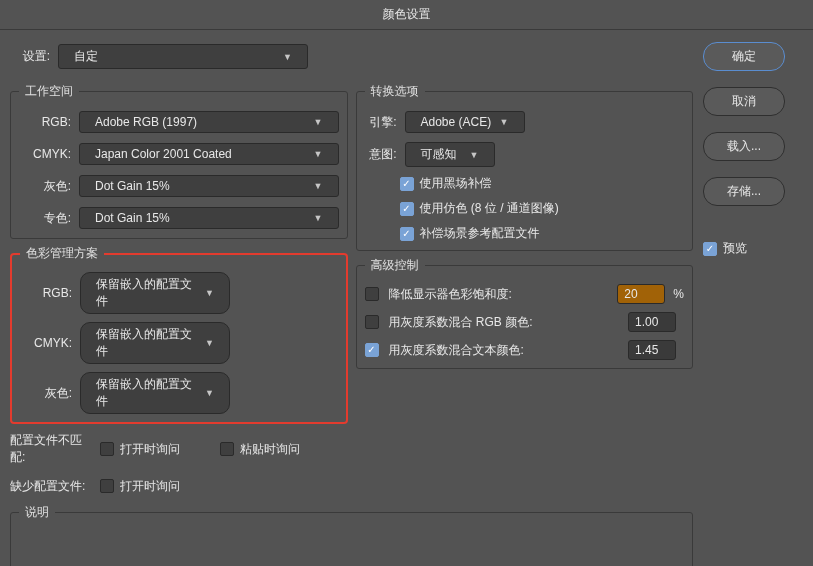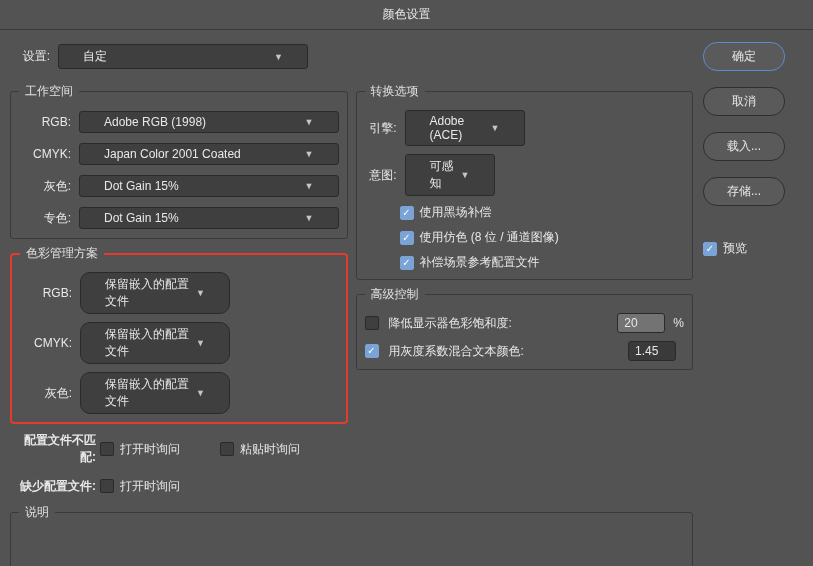--- a/index.html
+++ b/index.html
@@ -11,36 +11,36 @@
 .sidebar { width: 100px; display: flex; flex-direction: column; gap: 16px; padding-top: 2px; }
 .topbar { display: flex; align-items: center; padding: 4px 8px 8px; gap: 8px; }
 .topbar .label { width: 32px; text-align: right; }
 .columns { display: flex; gap: 8px; flex: 0 0 auto; }
 .leftcol, .rightcol { flex: 1; display: flex; flex-direction: column; gap: 6px; }
 fieldset { border: 1px solid #3a3a3a; border-radius: 3px; padding: 10px 8px 8px; margin: 0; }
 legend { padding: 0 6px; color: #e0e0e0; }
 .row { display: flex; align-items: center; margin-bottom: 8px; min-height: 24px; }
 .row:last-child { margin-bottom: 0; }
 .row-label { width: 60px; text-align: right; padding-right: 8px; }
-.row-label-wide { width: 90px; text-align: right; padding-right: 4px; font-weight: bold; }
-.select { background: #3f3f3f; border: 1px solid #2a2a2a; border-radius: 3px; color: #e8e8e8; padding: 3px 24px; display: flex; align-items: center; justify-content: space-between; cursor: pointer; min-height: 22px; }
+.row-label-wide { width: 90px; padding-right: 4px; }
+.select { background: #3f3f3f; border: 1px solid #2a2a2a; border-radius: 3px; color: #e8e8e8; padding: 3px 15px; display: flex; align-items: center; justify-content: space-between; cursor: pointer; min-height: 22px; }
 .select .chev { font-size: 9px; margin-left: 6px; opacity: 0.8; }
 .select-flex { flex: 1; }
 .select-mid { width: 150px; border-radius: 10px; }
 .checkbox { width: 14px; height: 14px; border: 1px solid #2a2a2a; border-radius: 2px; background: #3f3f3f; display: inline-flex; align-items: center; justify-content: center; cursor: pointer; margin-right: 6px; flex-shrink: 0; }
 .checkbox.checked { background: #7aa3d6; border-color: #7aa3d6; }
 .checkbox.checked::after { content: "✓"; color: #fff; font-size: 10px; line-height: 1; }
 .chk-label { display: inline-flex; align-items: center; cursor: pointer; }
 .chkrow { display: flex; align-items: center; margin-bottom: 8px; padding-left: 35px; }
 .chkrow:last-child { margin-bottom: 0; }
 .highlighted { border: 2px solid #e33b2e; border-radius: 4px; }
 .btn { background: #5a5a5a; border: 1px solid #2f2f2f; border-radius: 14px; padding: 5px 0; text-align: center; color: #e8e8e8; cursor: pointer; width: 82px; }
 .btn.primary { border: 1px solid #5a8dd0; }
 .input-num { background: #3a3a3a; border: 1px solid #2a2a2a; border-radius: 3px; color: #e8e8e8; padding: 2px 6px; width: 48px; text-align: left; }
-.input-num.sel { background: #737373; }
+.input-num.sel { background: #a16207; }
 .sync-row { display: flex; align-items: center; gap: 8px; padding: 6px 4px 4px; }
 .sync-icon { width: 26px; height: 26px; border: 2px solid #888; border-radius: 50%; position: relative; flex-shrink: 0; }
 .sync-icon::before { content: ""; position: absolute; left: 11px; top: -2px; width: 2px; height: 30px; background: #888; }
 .sync-icon::after { content: ""; position: absolute; top: 11px; left: -2px; height: 2px; width: 30px; background: #888; }
 .desc-box { flex: 1; }
 .desc-fieldset { height: 100%; min-height: 110px; }
 .advrow { display: flex; align-items: center; margin-bottom: 8px; }
 .advrow:last-child { margin-bottom: 0; }
 .advlabel { flex: 1; padding-left: 4px; }
 .unit { margin-left: 8px; }
@@ -63,21 +63,21 @@
         </div>
       </div>
 
       <div class="columns">
         <div class="leftcol">
           <fieldset>
             <legend>工作空间</legend>
             <div class="row">
                 <span class="row-label">RGB:</span>
                 <div class="select select-flex">
-                  <span>Adobe RGB (1998)</span>
+                  <span>Adobe RGB (1997)</span>
                   <span class="chev">▼</span>
                 </div>
               </div>
             <div class="row">
                 <span class="row-label">CMYK:</span>
                 <div class="select select-flex">
                   <span>Japan Color 2001 Coated</span>
                   <span class="chev">▼</span>
                 </div>
               </div>
@@ -182,20 +182,26 @@
               </div>
           </fieldset>
 
           <fieldset>
             <legend>高级控制</legend>
             <div class="advrow">
               <span class="checkbox"></span>
               <span class="advlabel">降低显示器色彩饱和度:</span>
               <span class="input-num sel">20</span>
               <span class="unit">%</span>
+            </div>
+            <div class="advrow">
+              <span class="checkbox"></span>
+              <span class="advlabel">用灰度系数混合 RGB 颜色:</span>
+              <span class="input-num">1.00</span>
+              <span class="unit"></span>
             </div>
             <div class="advrow">
               <span class="checkbox checked"></span>
               <span class="advlabel">用灰度系数混合文本颜色:</span>
               <span class="input-num">1.45</span>
               <span class="unit"></span>
             </div>
           </fieldset>
 
         </div>

